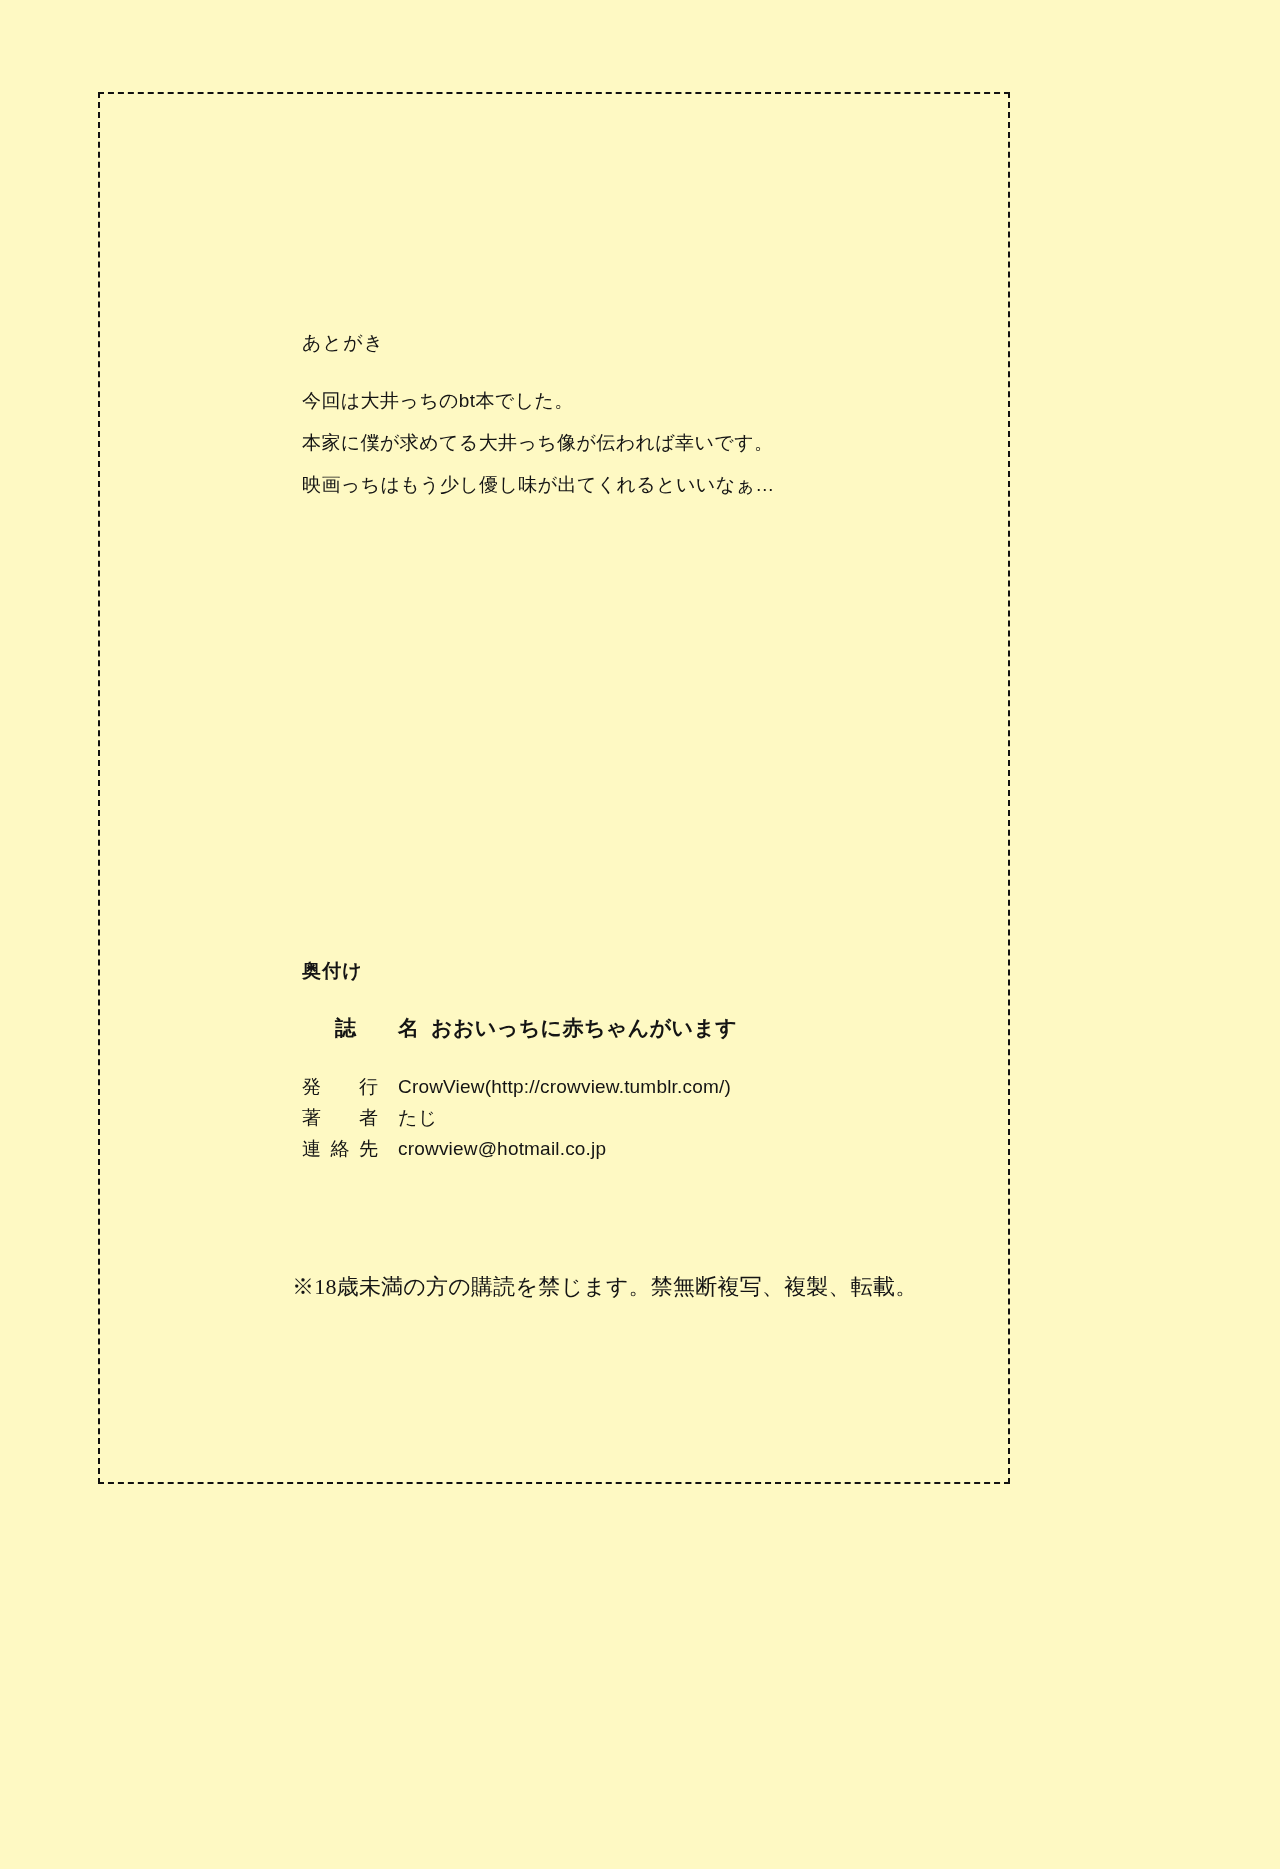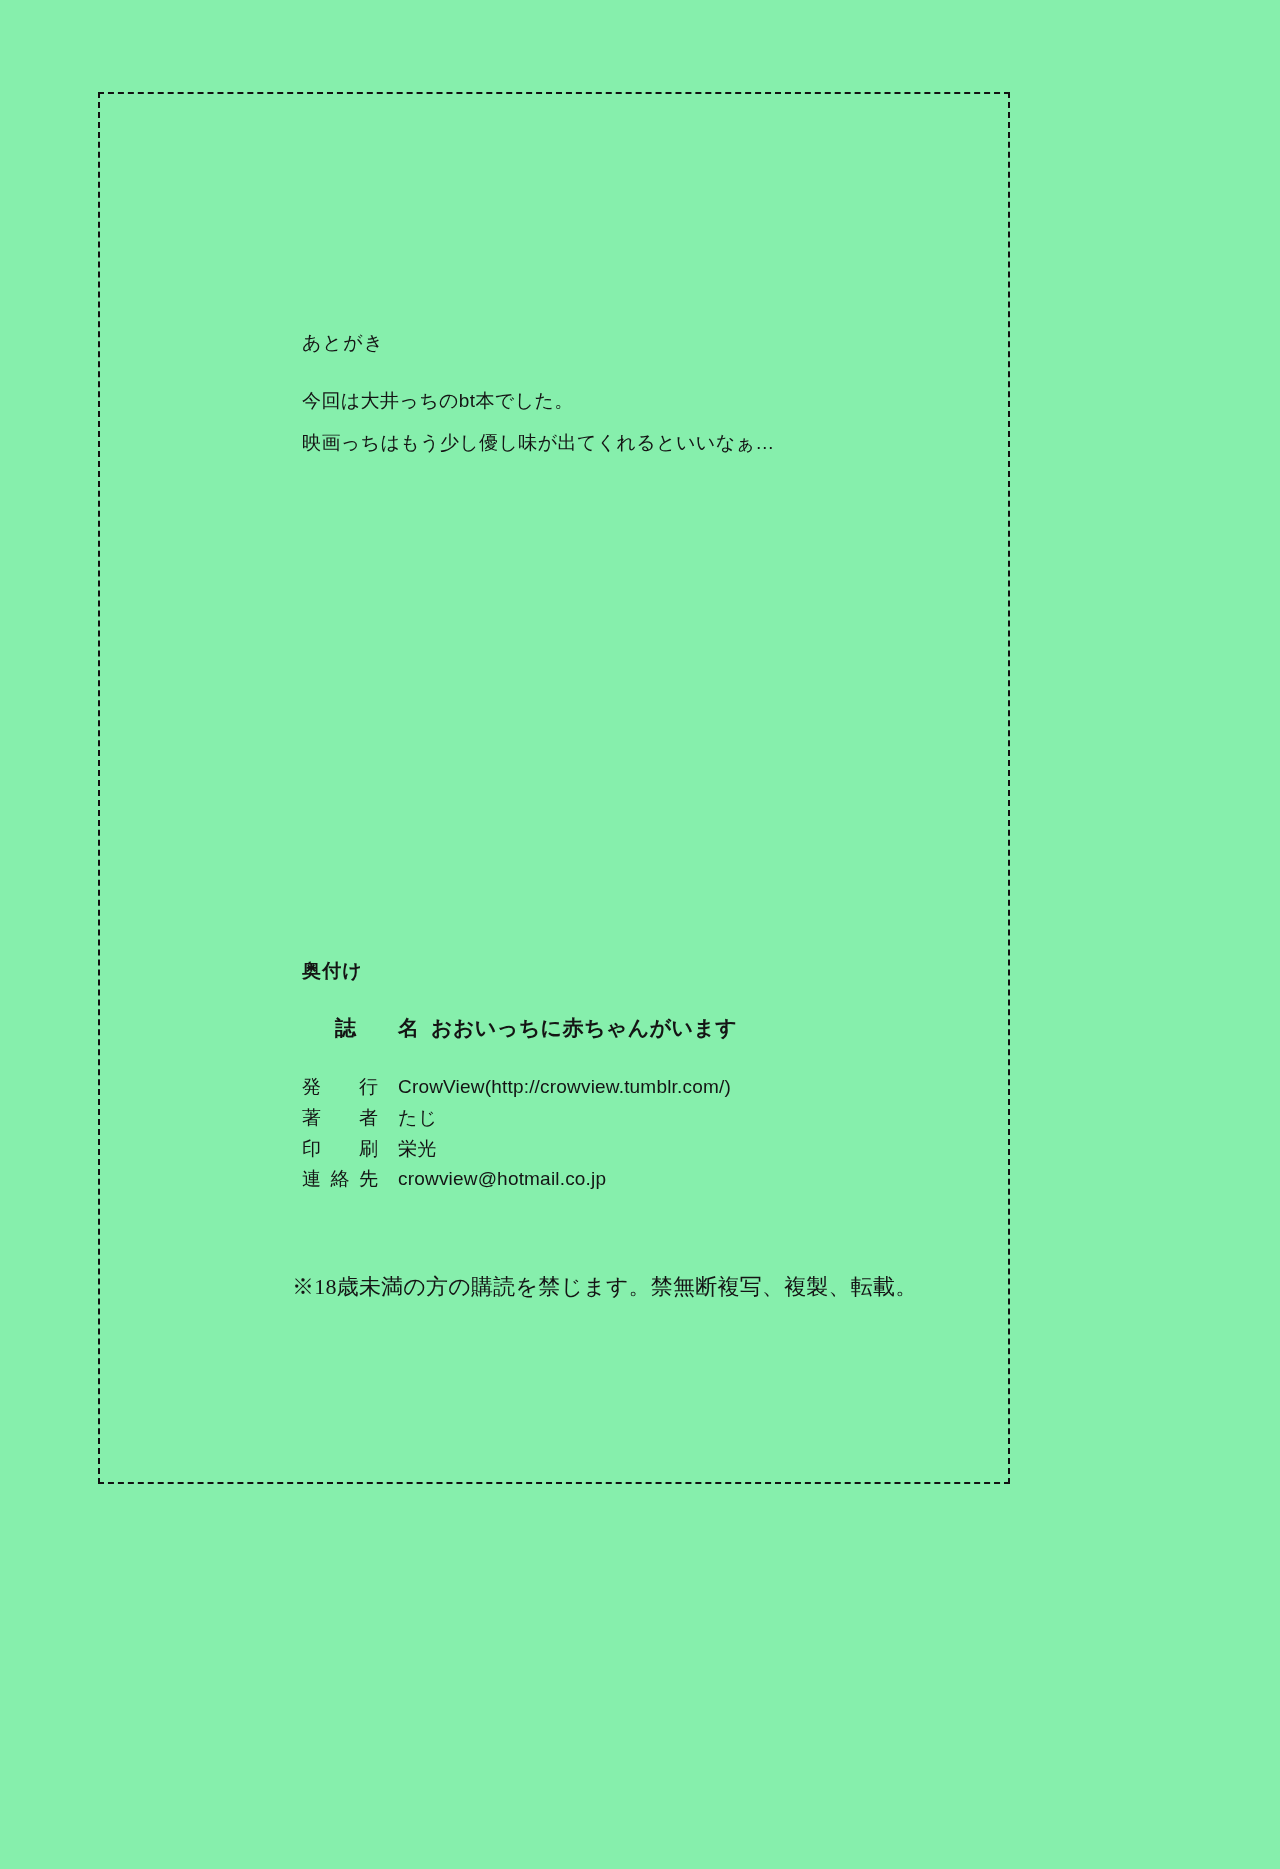--- a/index.html
+++ b/index.html
@@ -14,21 +14,21 @@
     color: #1a1a1a;
     position: relative;
     overflow: hidden;
   }
   .page {
     position: absolute;
     left: 0;
     top: 0;
     width: 1280px;
     height: 1869px;
-    background: #86efac;
+    background: #fef9c3;
   }
   
   .trim-frame {
     position: absolute;
     left: 98px;
     top: 92px;
     width: 912px;
     height: 1392px;
     border: 2px dashed #111111;
     box-sizing: border-box;
@@ -125,20 +125,21 @@
 <body>
 
 <div class="page">
 
   <div class="trim-frame"></div>
 
   <section class="afterword">
     <h2 class="afterword-heading">あとがき</h2>
     <div class="afterword-body">
       <p>今回は大井っちのbt本でした。</p>
+      <p>本家に僕が求めてる大井っち像が伝われば幸いです。</p>
       <p>映画っちはもう少し優し味が出てくれるといいなぁ…</p>
     </div>
   </section>
 
   <section class="colophon">
     <h2 class="colophon-heading">奥付け</h2>
 
     <div class="colophon-title-row">
       <span class="label">誌　名</span>
       <span class="value">おおいっちに赤ちゃんがいます</span>
@@ -147,24 +148,20 @@
     <div class="colophon-rows">
       <div class="c-row">
         <span class="label">発　行</span>
         <span class="value">CrowView(http://crowview.tumblr.com/)</span>
       </div>
       <div class="c-row">
         <span class="label">著　者</span>
         <span class="value">たじ</span>
       </div>
       <div class="c-row">
-        <span class="label">印　刷</span>
-        <span class="value">栄光</span>
-      </div>
-      <div class="c-row">
         <span class="label">連絡先</span>
         <span class="value">crowview@hotmail.co.jp</span>
       </div>
     </div>
   </section>
 
   <div class="notice">※18歳未満の方の購読を禁じます。禁無断複写、複製、転載。</div>
 
 </div>
 

